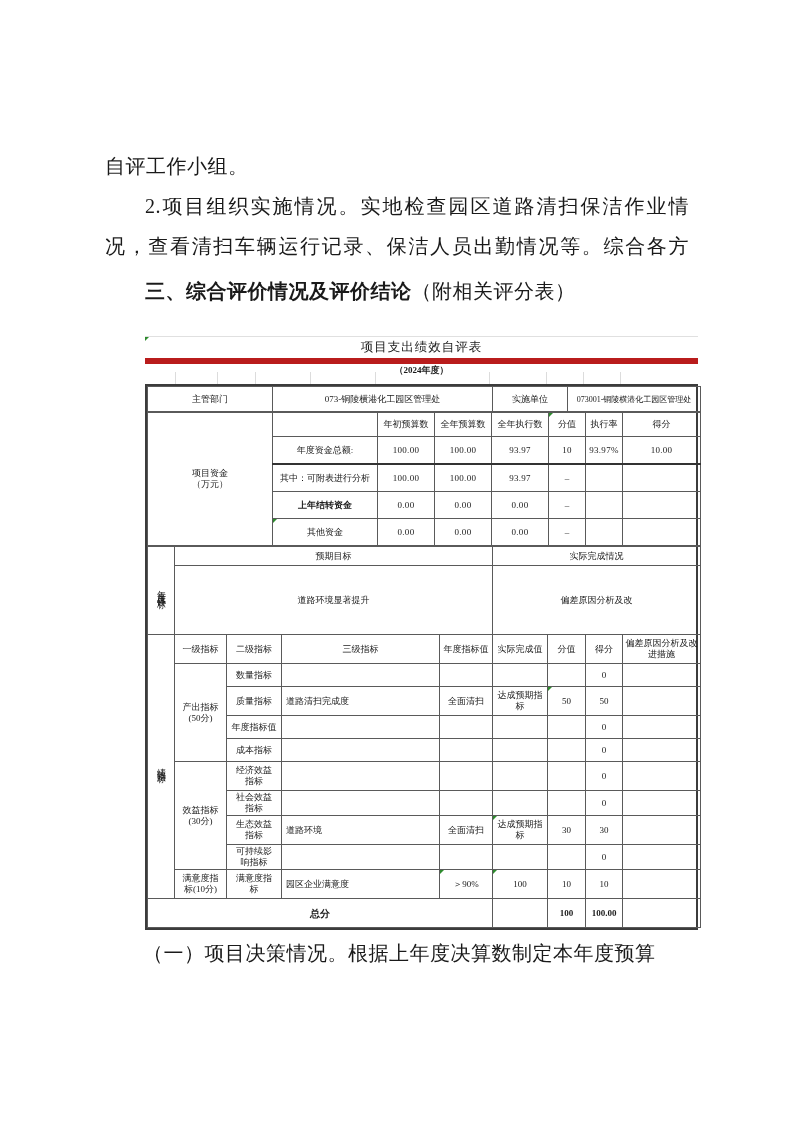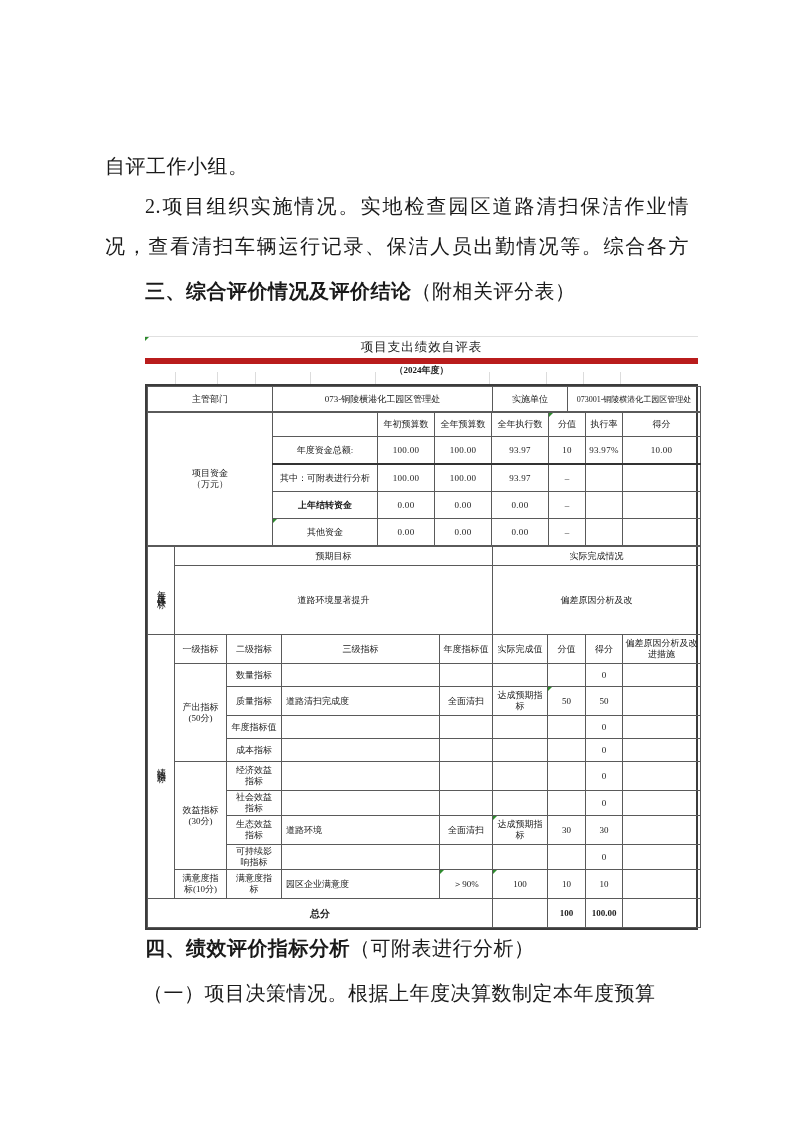--- a/index.html
+++ b/index.html
@@ -297,17 +297,16 @@
           <td class="b">100</td>
           <td class="b">100.00</td>
           <td></td>
         </tr>
       </tbody>
         </table>
     </div>
   </div>
 
   <div class="bottomtext">
-    <div class="heading"><span class="hb">四、绩效评价指标分析</span><span class="hn">（可附表进行分析）</span></div>
     <div class="bline" style="margin-top:5px">（一）项目决策情况。根据上年度决算数制定本年度预算</div>
   </div>
 
 </div>
 
 </body></html>

